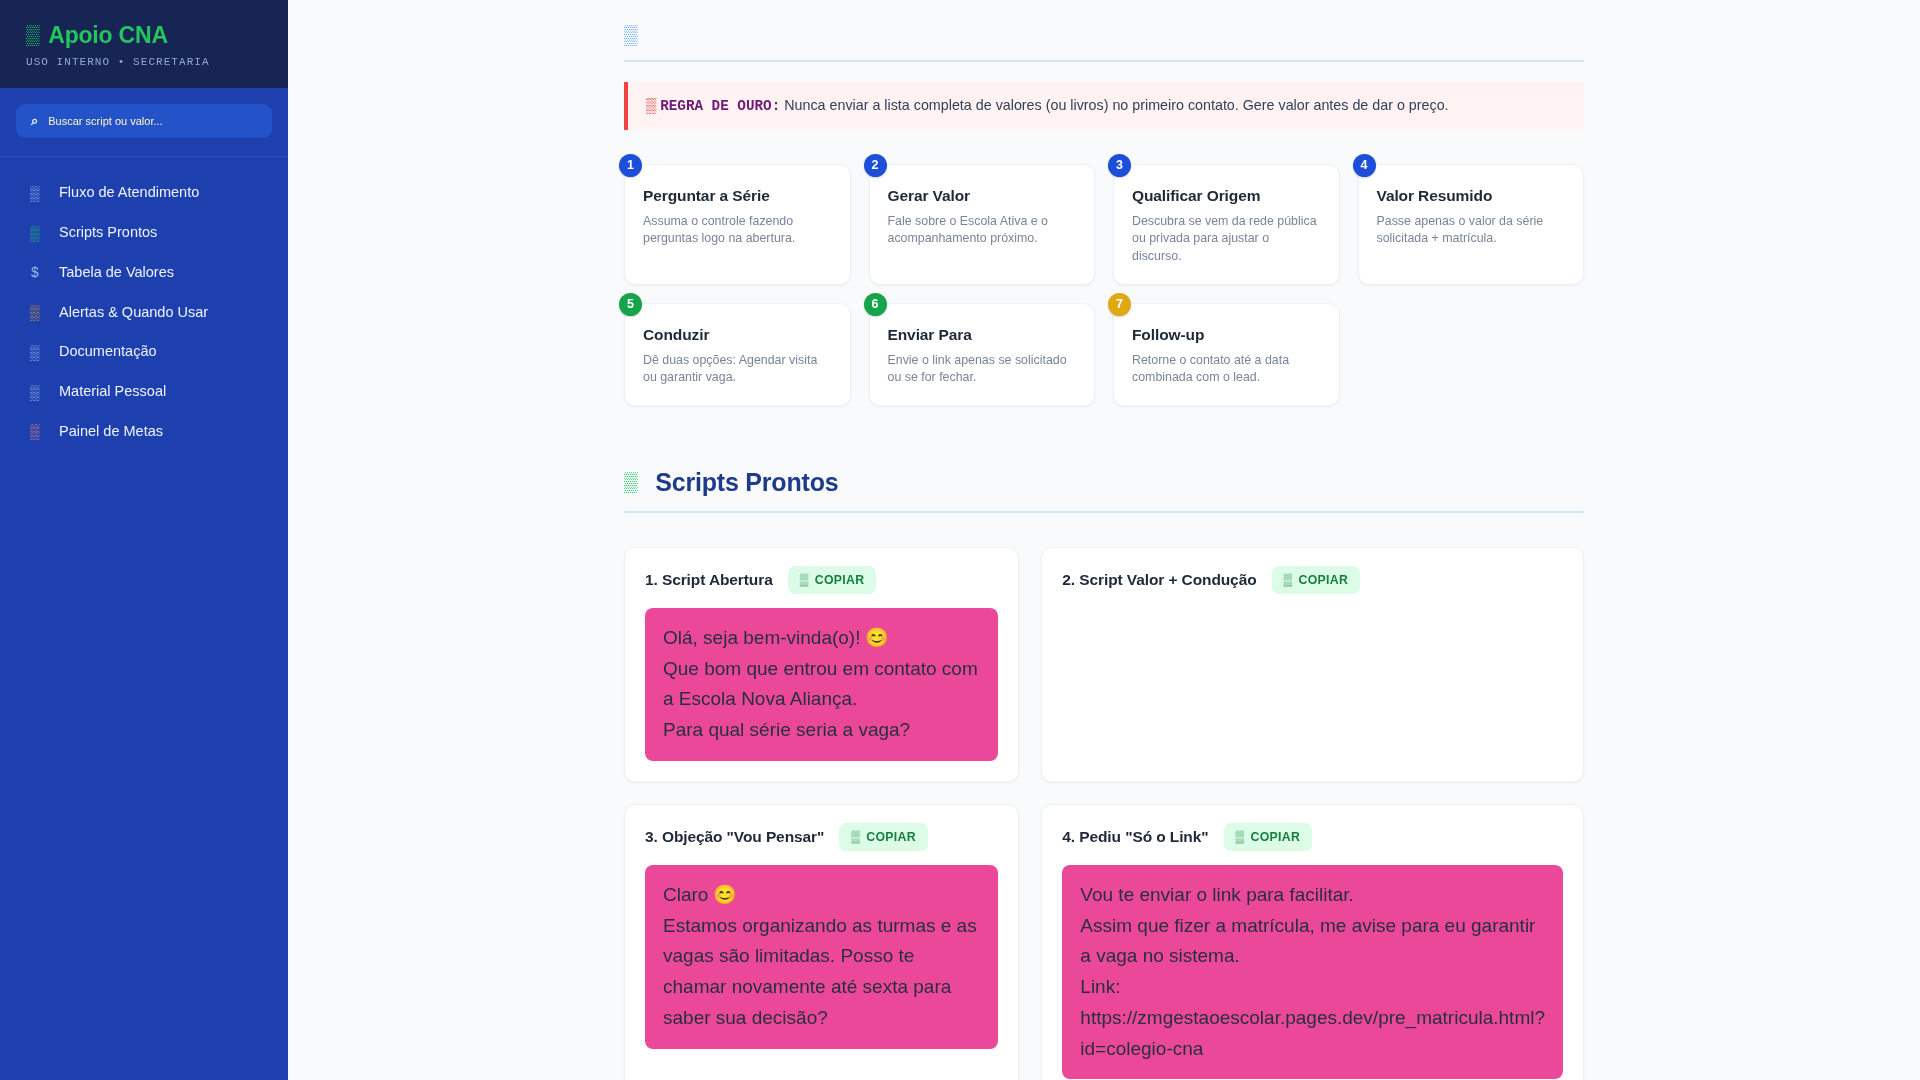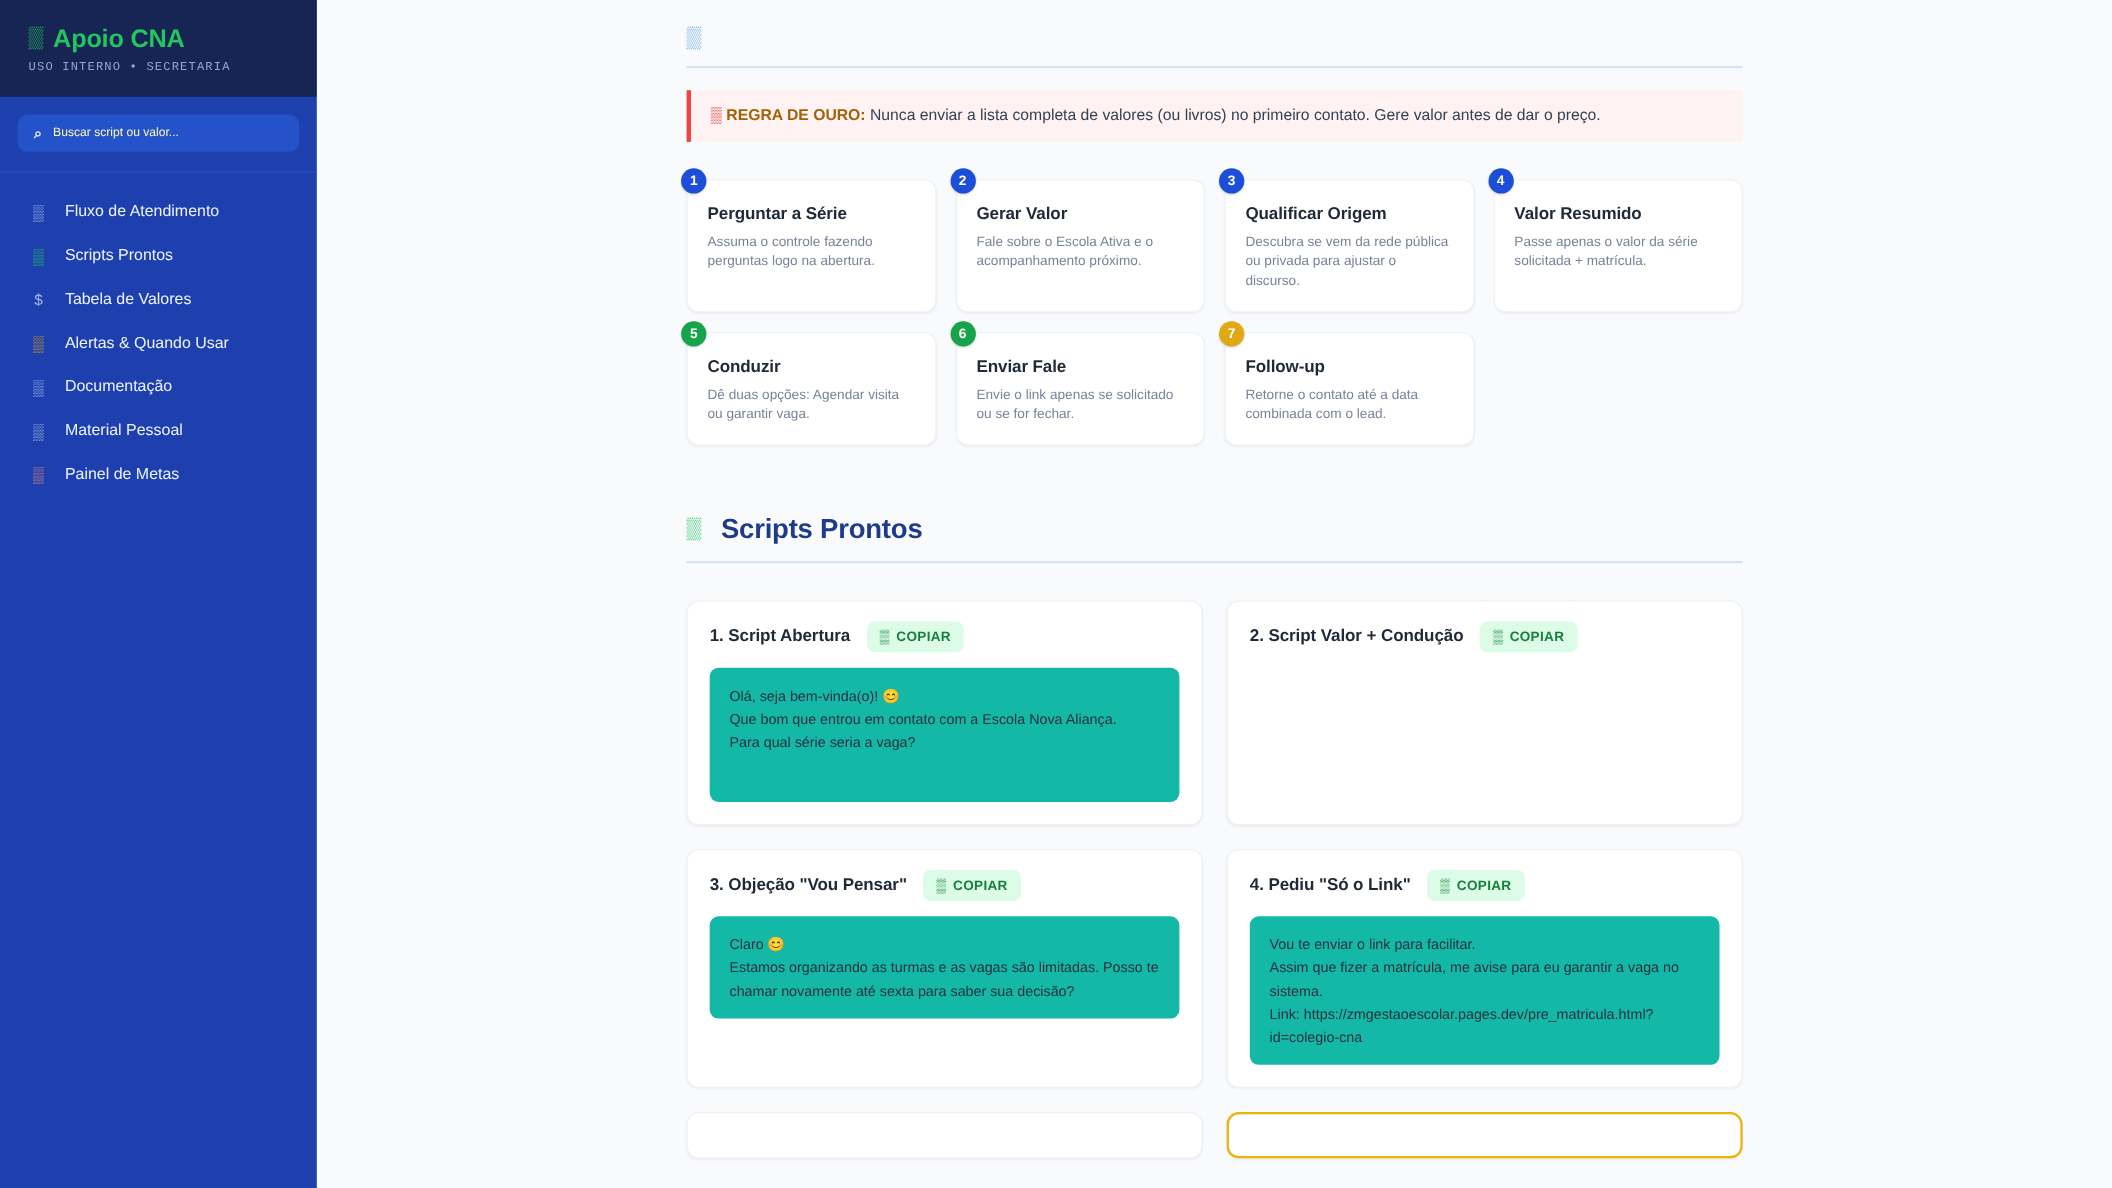--- a/index.html
+++ b/index.html
@@ -110,21 +110,21 @@
   .alert {
     margin-top: 20px;
     background: #fef2f2;
     border-left: 4px solid #ef4444;
     padding: 13px 18px;
     font-size: 14.3px;
     color: #334155;
     line-height: 1.45;
   }
   .alert .bicon { color: #dc2626; margin-right: 4px; }
-  .alert b { color: #a16207; font-weight: bold; }
+  .alert b { color: #701a75; font-weight: bold; font-family: Liberation Mono, monospace; }
 
   
   .steps {
     margin-top: 34px;
     display: grid;
     grid-template-columns: repeat(4, 1fr);
     gap: 18px 18px;
   }
   .step {
     position: relative;
@@ -198,24 +198,24 @@
     border-radius: 7px;
     padding: 7px 12px;
     font-size: 12.3px;
     font-weight: bold;
     letter-spacing: 0.3px;
     cursor: pointer;
     display: flex; align-items: center; gap: 6px;
     font-family: "Liberation Sans", sans-serif;
   }
   .bubble {
-    background: #14b8a6;
+    background: #ec4899;
     border-radius: 8px;
     padding: 15px 18px;
-    font-size: 13px;
+    font-size: 19px;
     line-height: 1.62;
     color: #283040;
     white-space: pre-wrap;
   }
   .card.tall .bubble { min-height: 122px; }
 </style>
 </head>
 <body>
 
 <aside class="sidebar">
@@ -298,21 +298,21 @@
           <h3>Valor Resumido</h3>
           <p>Passe apenas o valor da série solicitada + matrícula.</p>
         </div>
         <div class="step">
           <div class="badge green">5</div>
           <h3>Conduzir</h3>
           <p>Dê duas opções: Agendar visita ou garantir vaga.</p>
         </div>
         <div class="step">
           <div class="badge green">6</div>
-          <h3>Enviar Fale</h3>
+          <h3>Enviar Para</h3>
           <p>Envie o link apenas se solicitado ou se for fechar.</p>
         </div>
         <div class="step">
           <div class="badge amber">7</div>
           <h3>Follow-up</h3>
           <p>Retorne o contato até a data combinada com o lead.</p>
         </div>
       </div>
 
     <div class="spacer-lg"></div>

